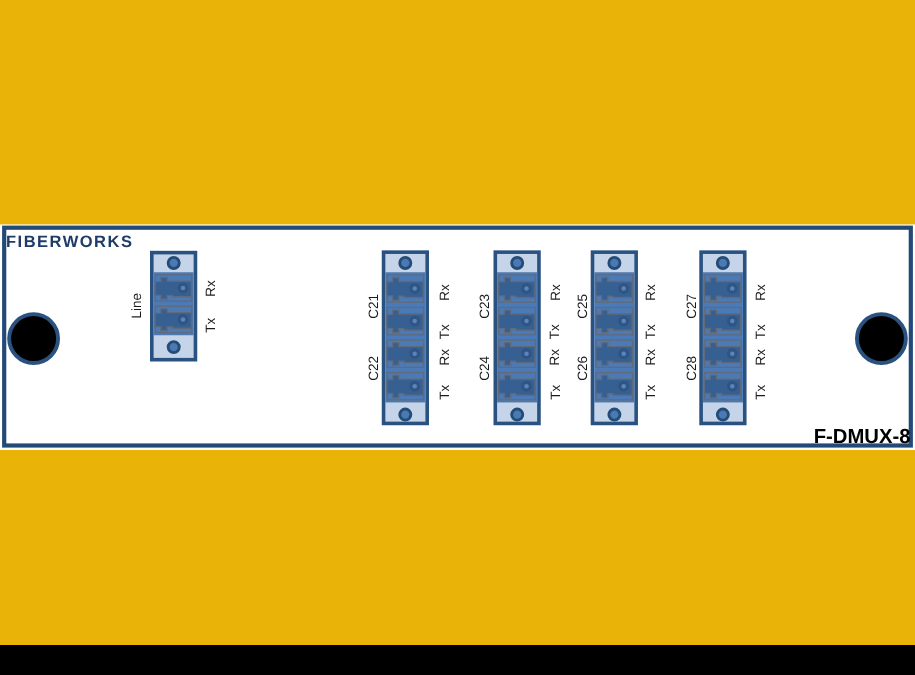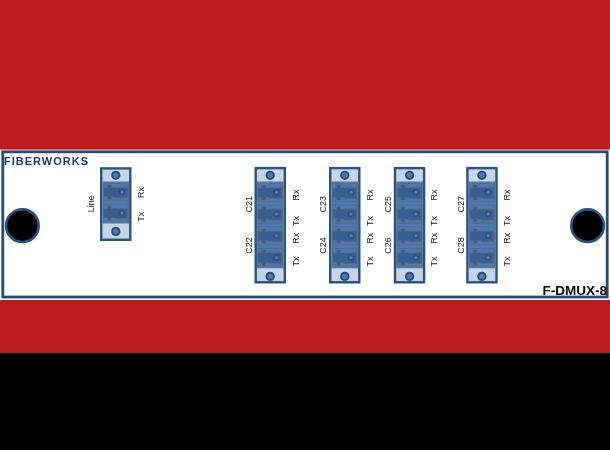--- a/index.html
+++ b/index.html
@@ -1,16 +1,16 @@
 <!DOCTYPE html>
 <html><head>
 <meta charset="utf-8">
 <style>
   html,body { margin:0; padding:0; background:#000000; }
-  #canvas { position:relative; width:610px; height:353px; background:#b91c1c; overflow:hidden; }
+  #canvas { position:relative; width:610px; height:430px; background:#eab308; overflow:hidden; }
   text { font-family:"Liberation Sans", sans-serif; }
 </style>
 </head>
 <body>
 <div id="canvas">
 <svg width="610" height="450" viewBox="0 0 610 450">
 
 <rect x="0" y="149.6" width="610" height="150.4" fill="#ffffff"></rect>
 
 <rect x="2.8" y="151.8" width="604.4" height="145.2" fill="none" stroke="#234a76" stroke-width="2.8"></rect>

